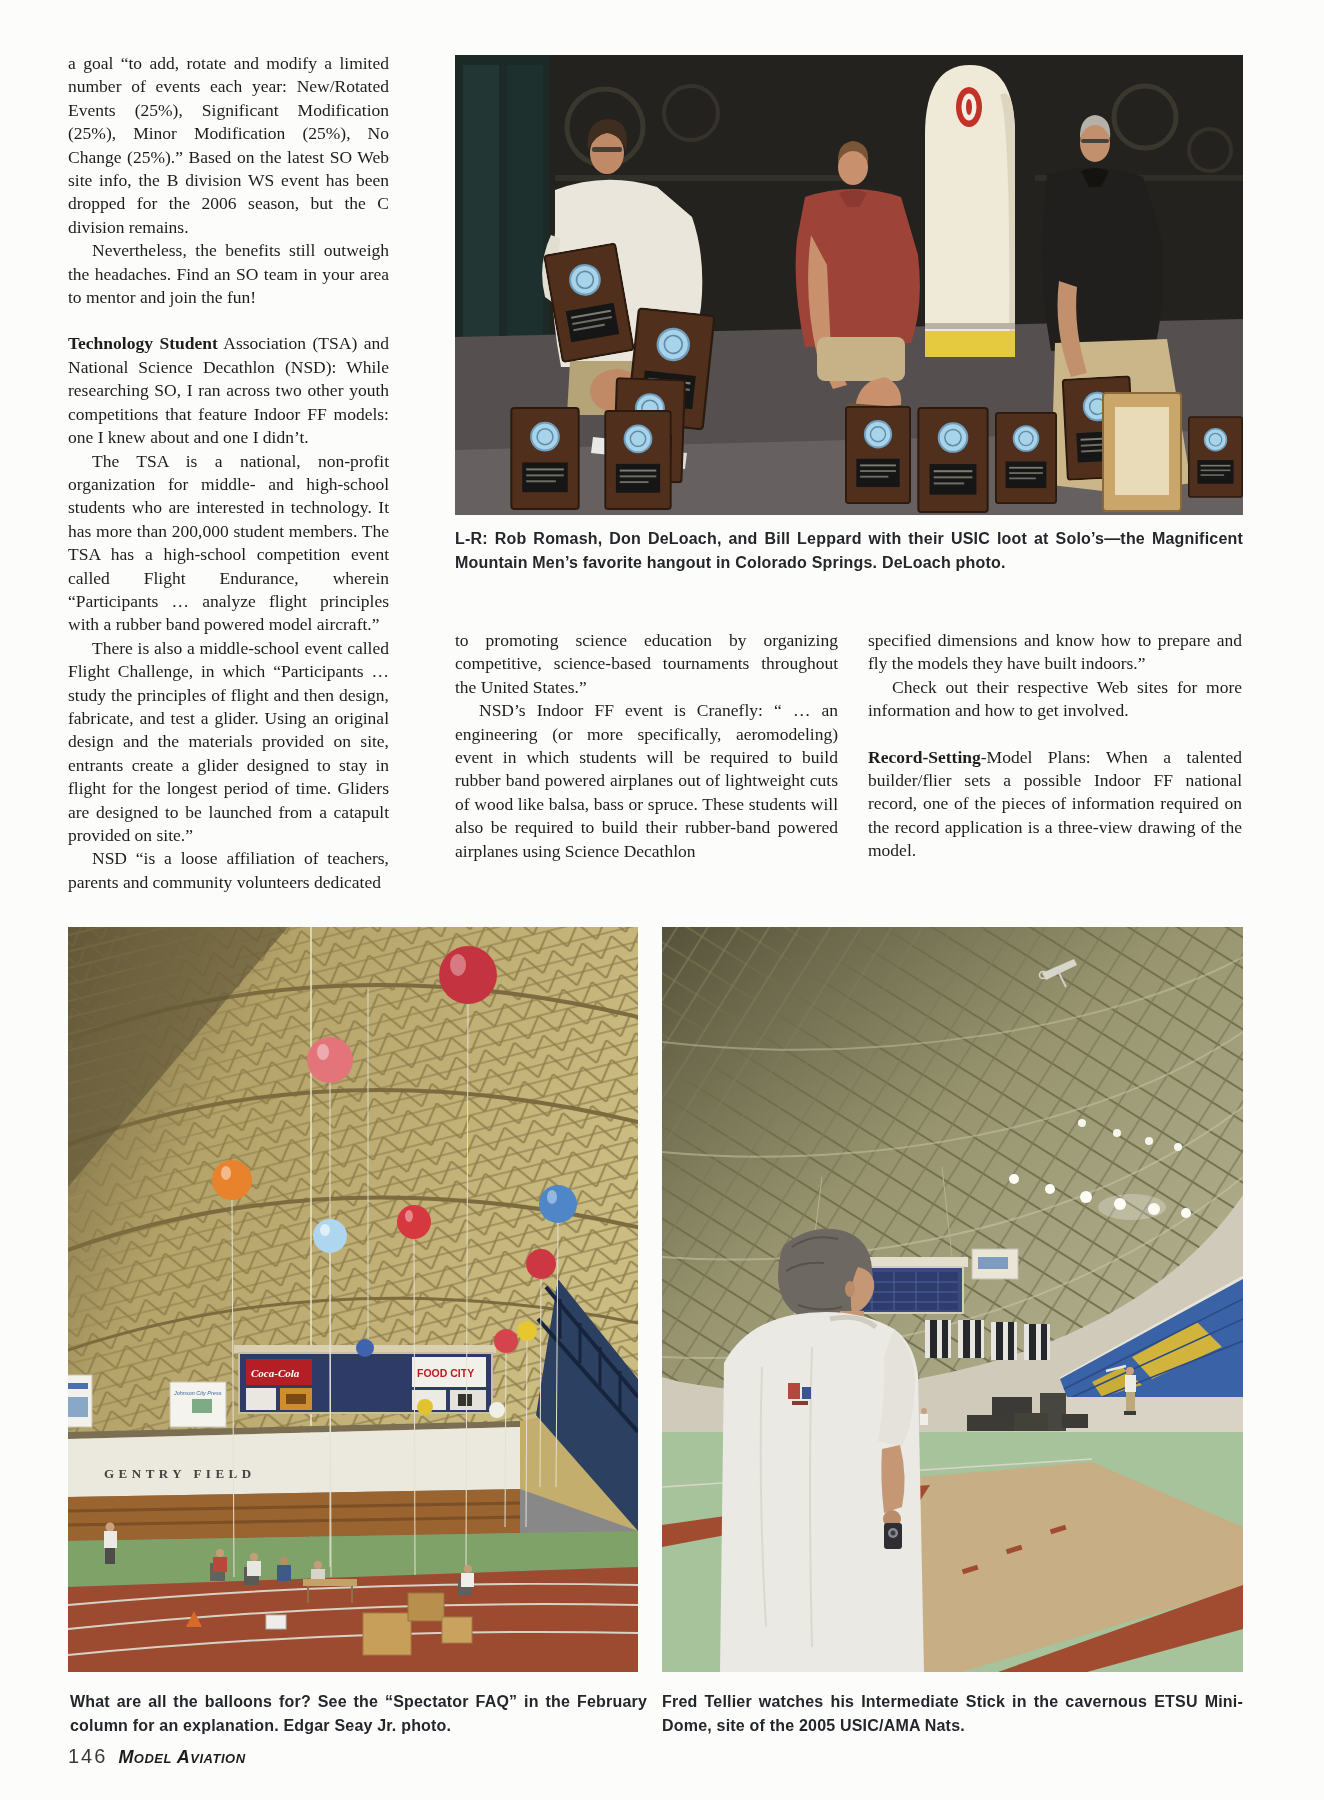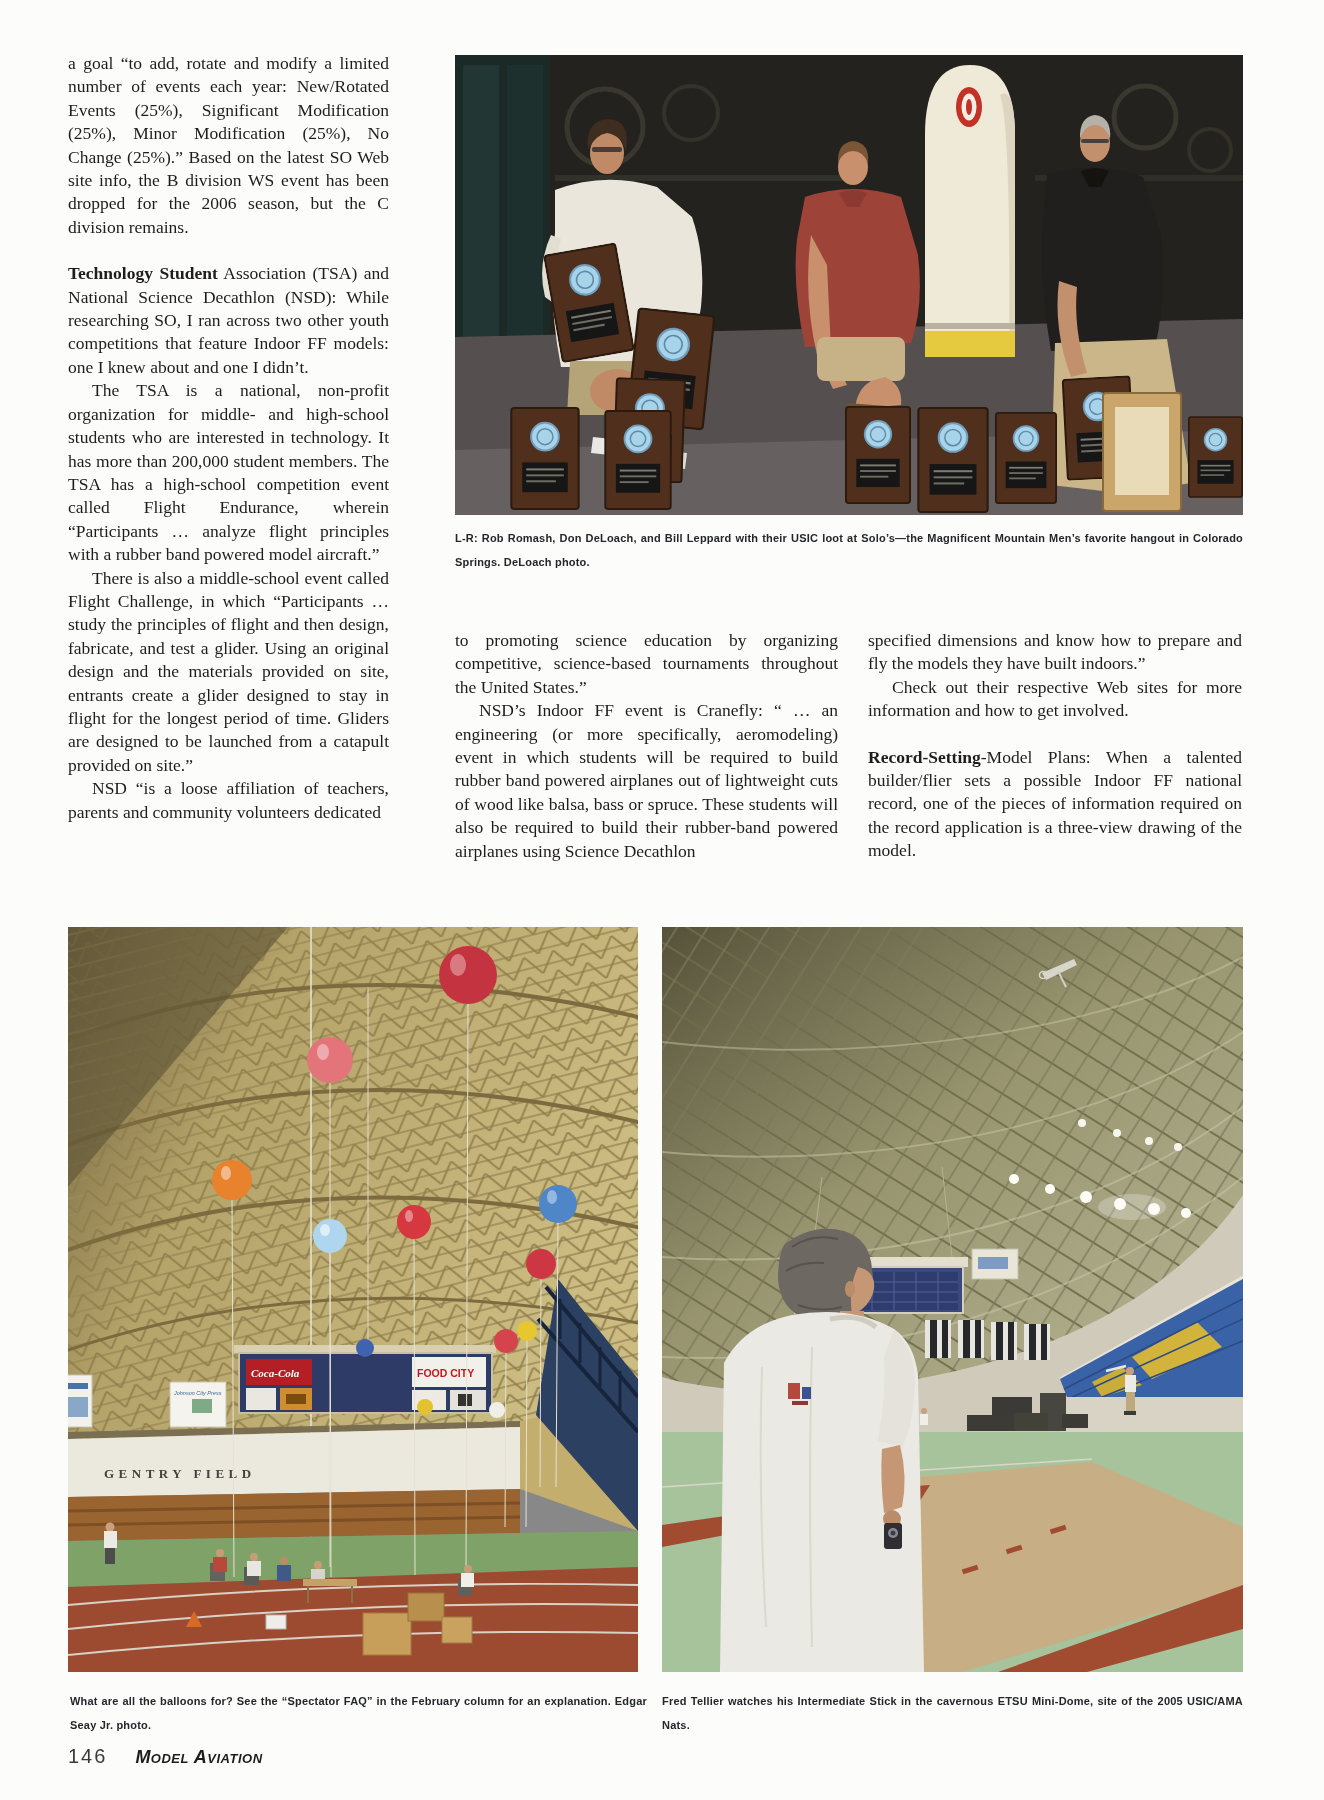--- a/index.html
+++ b/index.html
@@ -12,37 +12,38 @@
   .col strong{font-weight:bold;margin-top:28px;}
   .col-left{left:68px;top:52px;width:321px;}
   .col-middle{left:455px;top:629px;width:383px;}
   .col-right{left:868px;top:629px;width:374px;}
   .photo{position:absolute;overflow:hidden;background:#888;}
   .photo svg{display:block;width:100%;height:100%;}
   .photo-top{left:455px;top:55px;width:788px;height:460px;}
   .photo-bl{left:68px;top:927px;width:570px;height:745px;}
   .photo-br{left:662px;top:927px;width:581px;height:745px;}
   .caption{position:absolute;font-family:"Liberation Sans",sans-serif;font-weight:bold;
-           font-size:11px;line-height:23.5px;color:#23272c;text-align:justify;letter-spacing:.2px;}
+           font-size:16px;line-height:23.5px;color:#23272c;text-align:justify;letter-spacing:.2px;}
   .caption-top{left:455px;top:527px;width:788px;}
   .caption-bl{left:70px;top:1690px;width:577px;}
   .caption-br{left:662px;top:1690px;width:581px;}
-  .footer{position:absolute;left:68px;top:1745px;display:flex;align-items:baseline;gap:28px;
+  .footer{position:absolute;left:68px;top:1745px;display:flex;align-items:baseline;gap:11px;
           font-family:"Liberation Sans",sans-serif;}
   .footer .pagenum{font-size:20px;color:#3a3a3a;letter-spacing:2px;}
   .footer .mag{font-style:italic;font-weight:bold;font-variant:small-caps;
                font-size:18px;color:#1c1c1c;letter-spacing:.5px;}
 </style>
 </head>
 <body>
 
 <div class="page">
 
   <div class="col col-left">
       <p class="">a goal “to add, rotate and modify a limited number of events each year: New/Rotated Events (25%), Significant Modification (25%), Minor Modification (25%), No Change (25%).” Based on the latest SO Web site info, the B division WS event has been dropped for the 2006 season, but the C division remains.</p>
+      <p class="indent ">Nevertheless, the benefits still outweigh the headaches. Find an SO team in your area to mentor and join the fun!</p>
       <p class="gap"><strong>Technology Student</strong> Association (TSA) and National Science Decathlon (NSD): While researching SO, I ran across two other youth competitions that feature Indoor FF models: one I knew about and one I didn’t.</p>
       <p class="indent ">The TSA is a national, non-profit organization for middle- and high-school students who are interested in technology. It has more than 200,000 student members. The TSA has a high-school competition event called Flight Endurance, wherein “Participants … analyze flight principles with a rubber band powered model aircraft.”</p>
       <p class="indent ">There is also a middle-school event called Flight Challenge, in which “Participants … study the principles of flight and then design, fabricate, and test a glider. Using an original design and the materials provided on site, entrants create a glider designed to stay in flight for the longest period of time. Gliders are designed to be launched from a catapult provided on site.”</p>
       <p class="indent ">NSD “is a loose affiliation of teachers, parents and community volunteers dedicated</p>
     </div>
 
   <div class="photo photo-top">
     <svg viewBox="0 0 788 460" preserveAspectRatio="none">
       <defs>
         <symbol id="plq" viewBox="0 0 70 104">

